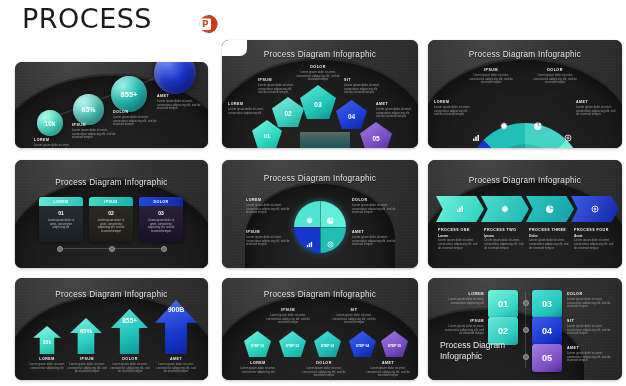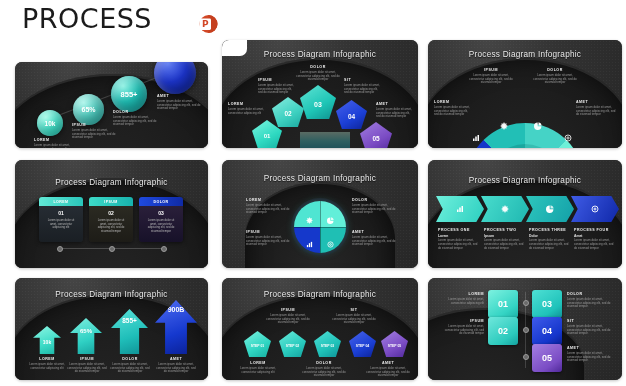--- a/index.html
+++ b/index.html
@@ -555,20 +555,24 @@
         <div class="lbl">AMET</div>
         <div class="body">Lorem ipsum dolor sit amet, consectetur adipiscing elit, sed do eiusmod tempor</div>
       </div>
     </div>
 
     <div class="card" style="left:428px;top:278px;width:194px;height:102px;">
       <div class="bgnoise"></div>
       <div class="dots"></div>
       <div class="dome" style="width:196px;height:112px;top:30px;left:30%;border-radius:55% 55% 8px 8px;"></div>
 
+      <div class="bigtitle2" style="left:12px;top:62px;width:80px;">
+        <div>Process Diagram</div>
+        <div>Infographic</div>
+      </div>
 
       <div class="vline" style="left:97px;top:14px;height:76px;"></div>
       <div class="tdot" style="left:95px;top:22px;"></div>
       <div class="tdot" style="left:95px;top:49px;"></div>
       <div class="tdot" style="left:95px;top:76px;"></div>
 
       <div class="rsq" style="left:60px;top:12px;width:30px;height:28px;
                   background:linear-gradient(145deg,#7df2e0,#34d4c4 70%,#1bb1a6);">
         <span>01</span>
       </div>

